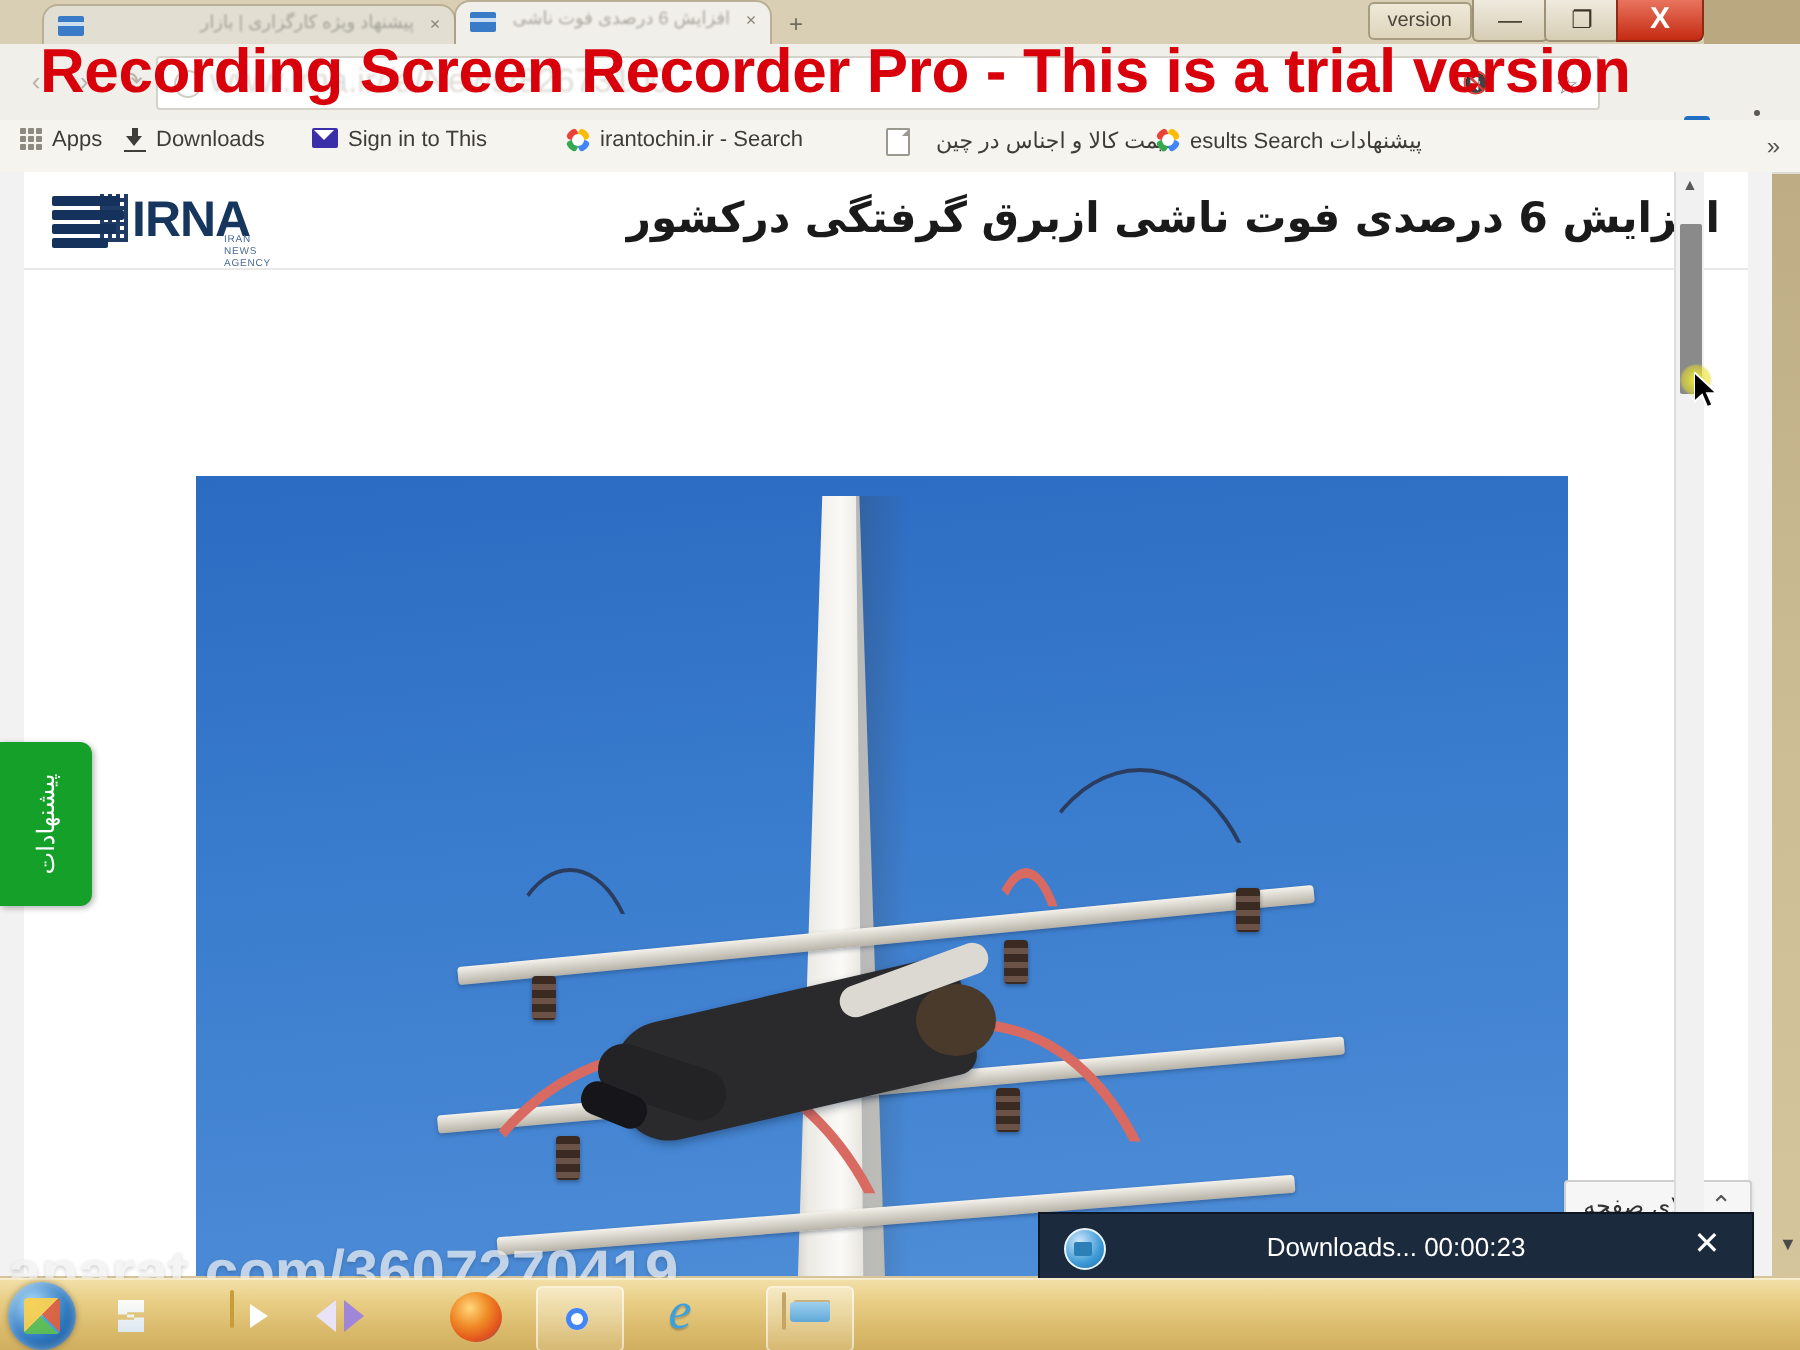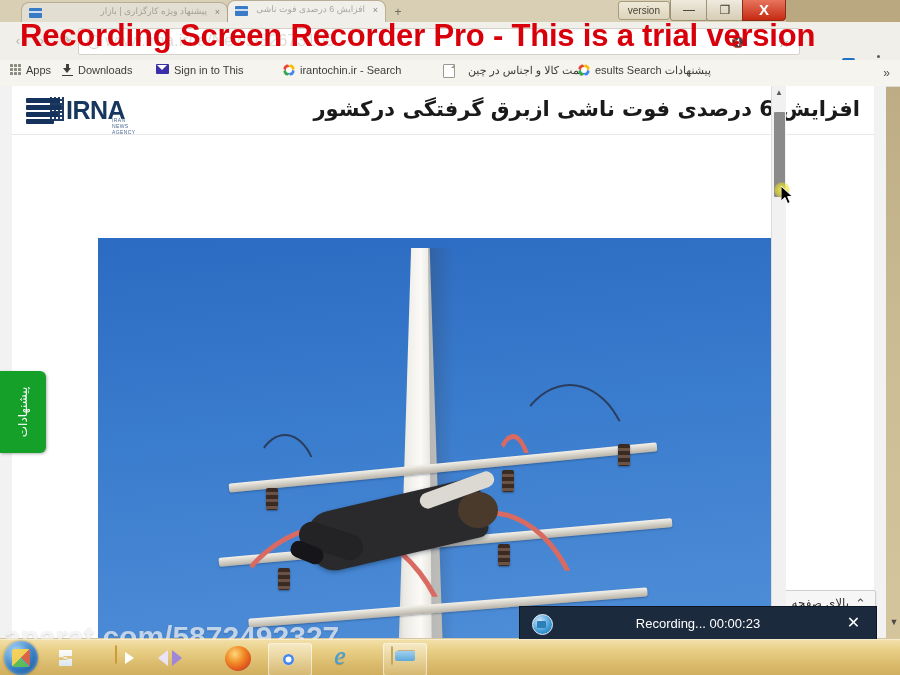--- a/index.html
+++ b/index.html
@@ -7,21 +7,21 @@
     width:900px;height:675px;overflow:hidden;position:relative;
     font-family:"Liberation Sans",sans-serif;
     background:#c9bb9a;
   }
   #root{position:absolute;inset:0;width:900px;height:675px;overflow:hidden;}
 
   
   .desktop{position:absolute;inset:0;background:linear-gradient(180deg,#b9a87f 0%,#cdbd94 55%,#d6c69d 100%);}
 
   
-  .winframe{position:absolute;left:0;top:0;width:786px;height:638px;
+  .winframe{position:absolute;left:0;top:0;width:852px;height:638px;
     background:linear-gradient(180deg,#d9cfb4 0%,#cfc4a6 100%);}
 
   
   .tabstrip{position:absolute;left:0;top:0;width:900px;height:22px;}
   .tab{position:absolute;top:1px;height:21px;
       background:#f1efe9;border-radius:7px 7px 0 0;
       box-shadow:0 0 0 1px rgba(160,150,125,.55);}
   .tab.inactive{background:#e2ded2;top:3px;height:19px;}
   .tab .favicon{position:absolute;left:7px;top:5px;width:13px;height:10px;
       background:#3a7bc8;border-radius:1px;}
@@ -407,25 +407,25 @@
         <svg width="14" height="20" viewBox="0 0 14 20">
             <polygon points="0,0 0,15 4,11.5 6.6,17.6 9.2,16.4 6.6,10.6 11.5,10.6" fill="#000" stroke="#fff" stroke-width="1"></polygon>
           </svg>
       </div>
       <div class="sc-dn">▼</div>
     </div>
   </div>
 
   <div class="apower">Recording Screen Recorder Pro - This is a trial version</div>
 
-  <div class="aparat">aparat.com/5872492327</div>
+  <div class="aparat">aparat.com/3607270419</div>
 
   <div class="recbar">
     <span class="rec-cam"></span>
-    <span class="rec-txt">Recording... 00:00:23</span>
+    <span class="rec-txt">Downloads... 00:00:23</span>
     <span class="rec-x">✕</span>
   </div>
   <div class="rec-caret">▼</div>
 
   <div class="taskbar">
     <div class="startorb"></div>
 
     <div class="tbicon" style="left:46px;">
       <span class="tbg ic-skype"></span>
     </div>

